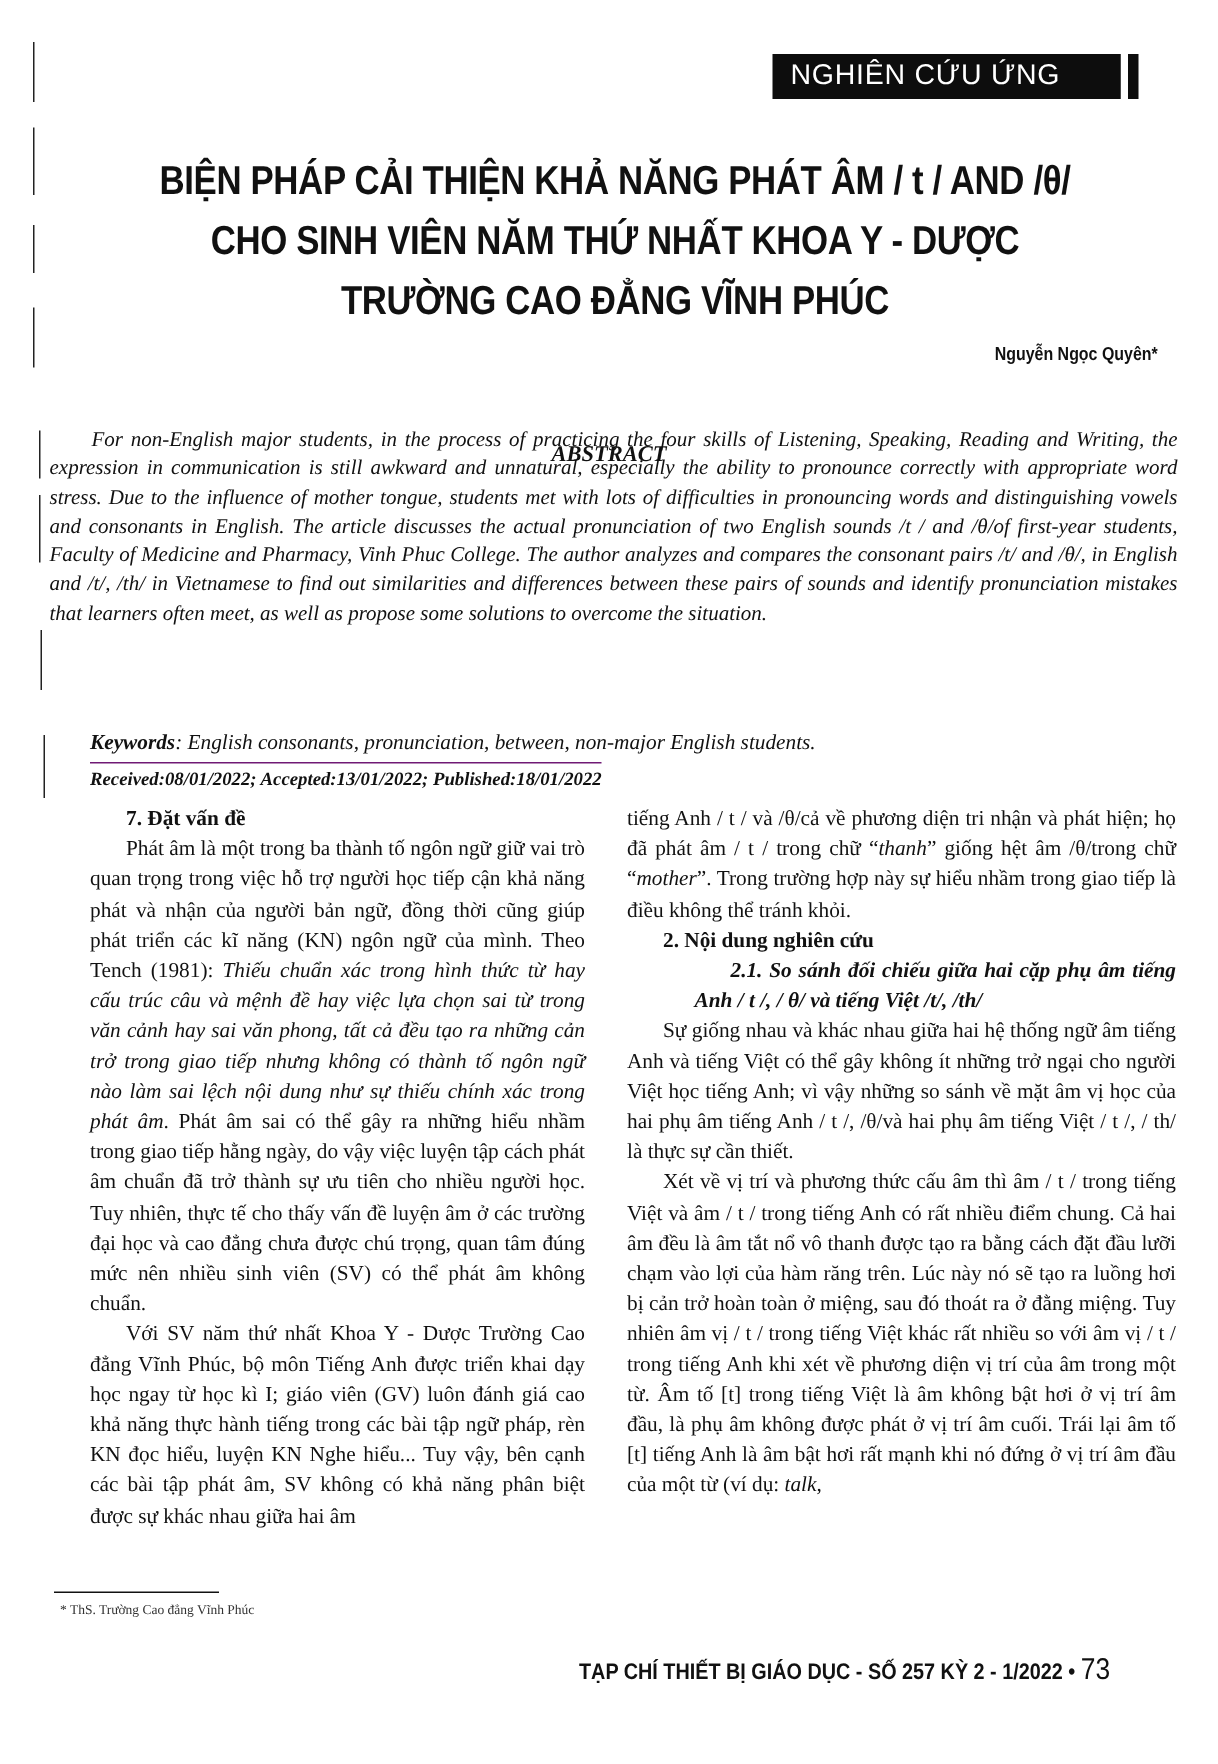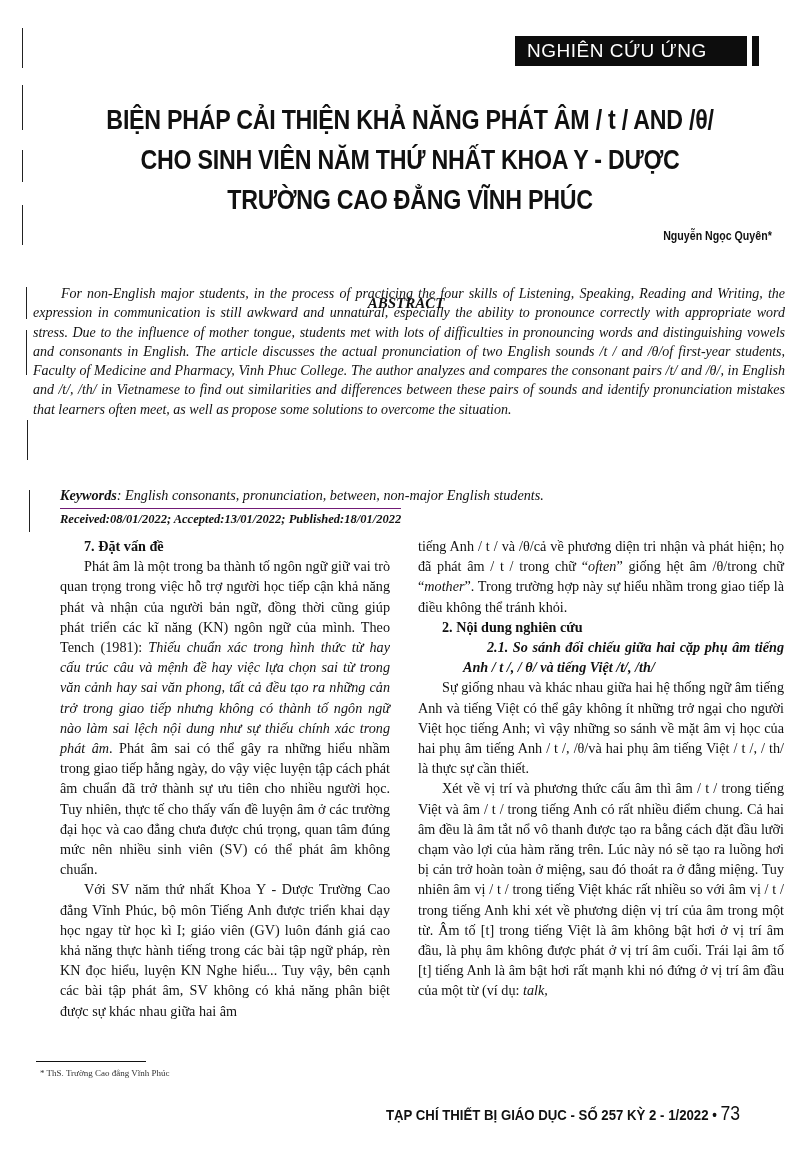--- a/index.html
+++ b/index.html
@@ -77,21 +77,21 @@
 </div>
 <div class="dates" style="top:508px;">Received:08/01/2022; Accepted:13/01/2022; Published:18/01/2022</div>
 
 <div class="col col-left">
   <p class="h1">7. Đặt vấn đề</p>
   <p><span>Phát âm là một trong ba thành tố ngôn ngữ giữ vai trò quan trọng trong việc hỗ trợ người học tiếp cận khả năng phát và nhận của người bản ngữ, đồng thời cũng giúp phát triển các kĩ năng (KN) ngôn ngữ của mình. Theo Tench (1981): </span><i>Thiếu chuẩn xác trong hình thức từ hay cấu trúc câu và mệnh đề hay việc lựa chọn sai từ trong văn cảnh hay sai văn phong, tất cả đều tạo ra những cản trở trong giao tiếp nhưng không có thành tố ngôn ngữ nào làm sai lệch nội dung như sự thiếu chính xác trong phát âm</i><span>. Phát âm sai có thể gây ra những hiểu nhầm trong giao tiếp hằng ngày, do vậy việc luyện tập cách phát âm chuẩn đã trở thành sự ưu tiên cho nhiều người học. Tuy nhiên, thực tế cho thấy vấn đề luyện âm ở các trường đại học và cao đẳng chưa được chú trọng, quan tâm đúng mức nên nhiều sinh viên (SV) có thể phát âm không chuẩn.</span></p>
   <p>Với SV năm thứ nhất Khoa Y - Dược Trường Cao đẳng Vĩnh Phúc, bộ môn Tiếng Anh được triển khai dạy học ngay từ học kì I; giáo viên (GV) luôn đánh giá cao khả năng thực hành tiếng trong các bài tập ngữ pháp, rèn KN đọc hiểu, luyện KN Nghe hiểu... Tuy vậy, bên cạnh các bài tập phát âm, SV không có khả năng phân biệt được sự khác nhau giữa hai âm</p>
 </div>
 
 <div class="col col-right">
-  <p class="noindent"><span>tiếng Anh / t / và /θ/cả về phương diện tri nhận và phát hiện; họ đã phát âm / t / trong chữ “</span><i>often</i><span>” giống hệt âm /θ/trong chữ “</span><i>mother</i><span>”. Trong trường hợp này sự hiểu nhầm trong giao tiếp là điều không thể tránh khỏi.</span></p>
+  <p class="noindent"><span>tiếng Anh / t / và /θ/cả về phương diện tri nhận và phát hiện; họ đã phát âm / t / trong chữ “</span><i>thanh</i><span>” giống hệt âm /θ/trong chữ “</span><i>mother</i><span>”. Trong trường hợp này sự hiểu nhầm trong giao tiếp là điều không thể tránh khỏi.</span></p>
   <p class="h1">2. Nội dung nghiên cứu</p>
   <p class="h2">2.1. So sánh đối chiếu giữa hai cặp phụ âm tiếng Anh / t /, / θ/ và tiếng Việt /t/, /th/</p>
   <p>Sự giống nhau và khác nhau giữa hai hệ thống ngữ âm tiếng Anh và tiếng Việt có thể gây không ít những trở ngại cho người Việt học tiếng Anh; vì vậy những so sánh về mặt âm vị học của hai phụ âm tiếng Anh / t /, /θ/và hai phụ âm tiếng Việt / t /, / th/ là thực sự cần thiết.</p>
   <p><span>Xét về vị trí và phương thức cấu âm thì âm / t / trong tiếng Việt và âm / t / trong tiếng Anh có rất nhiều điểm chung. Cả hai âm đều là âm tắt nổ vô thanh được tạo ra bằng cách đặt đầu lưỡi chạm vào lợi của hàm răng trên. Lúc này nó sẽ tạo ra luồng hơi bị cản trở hoàn toàn ở miệng, sau đó thoát ra ở đằng miệng. Tuy nhiên âm vị / t / trong tiếng Việt khác rất nhiều so với âm vị / t / trong tiếng Anh khi xét về phương diện vị trí của âm trong một từ. Âm tố [t] trong tiếng Việt là âm không bật hơi ở vị trí âm đầu, là phụ âm không được phát ở vị trí âm cuối. Trái lại âm tố [t] tiếng Anh là âm bật hơi rất mạnh khi nó đứng ở vị trí âm đầu của một từ (ví dụ: </span><i>talk,</i></p>
 </div>
 
 <div class="footnote-rule"></div>
 <div class="footnote">* ThS. Trường Cao đẳng Vĩnh Phúc</div>
 
 <div class="footer">

